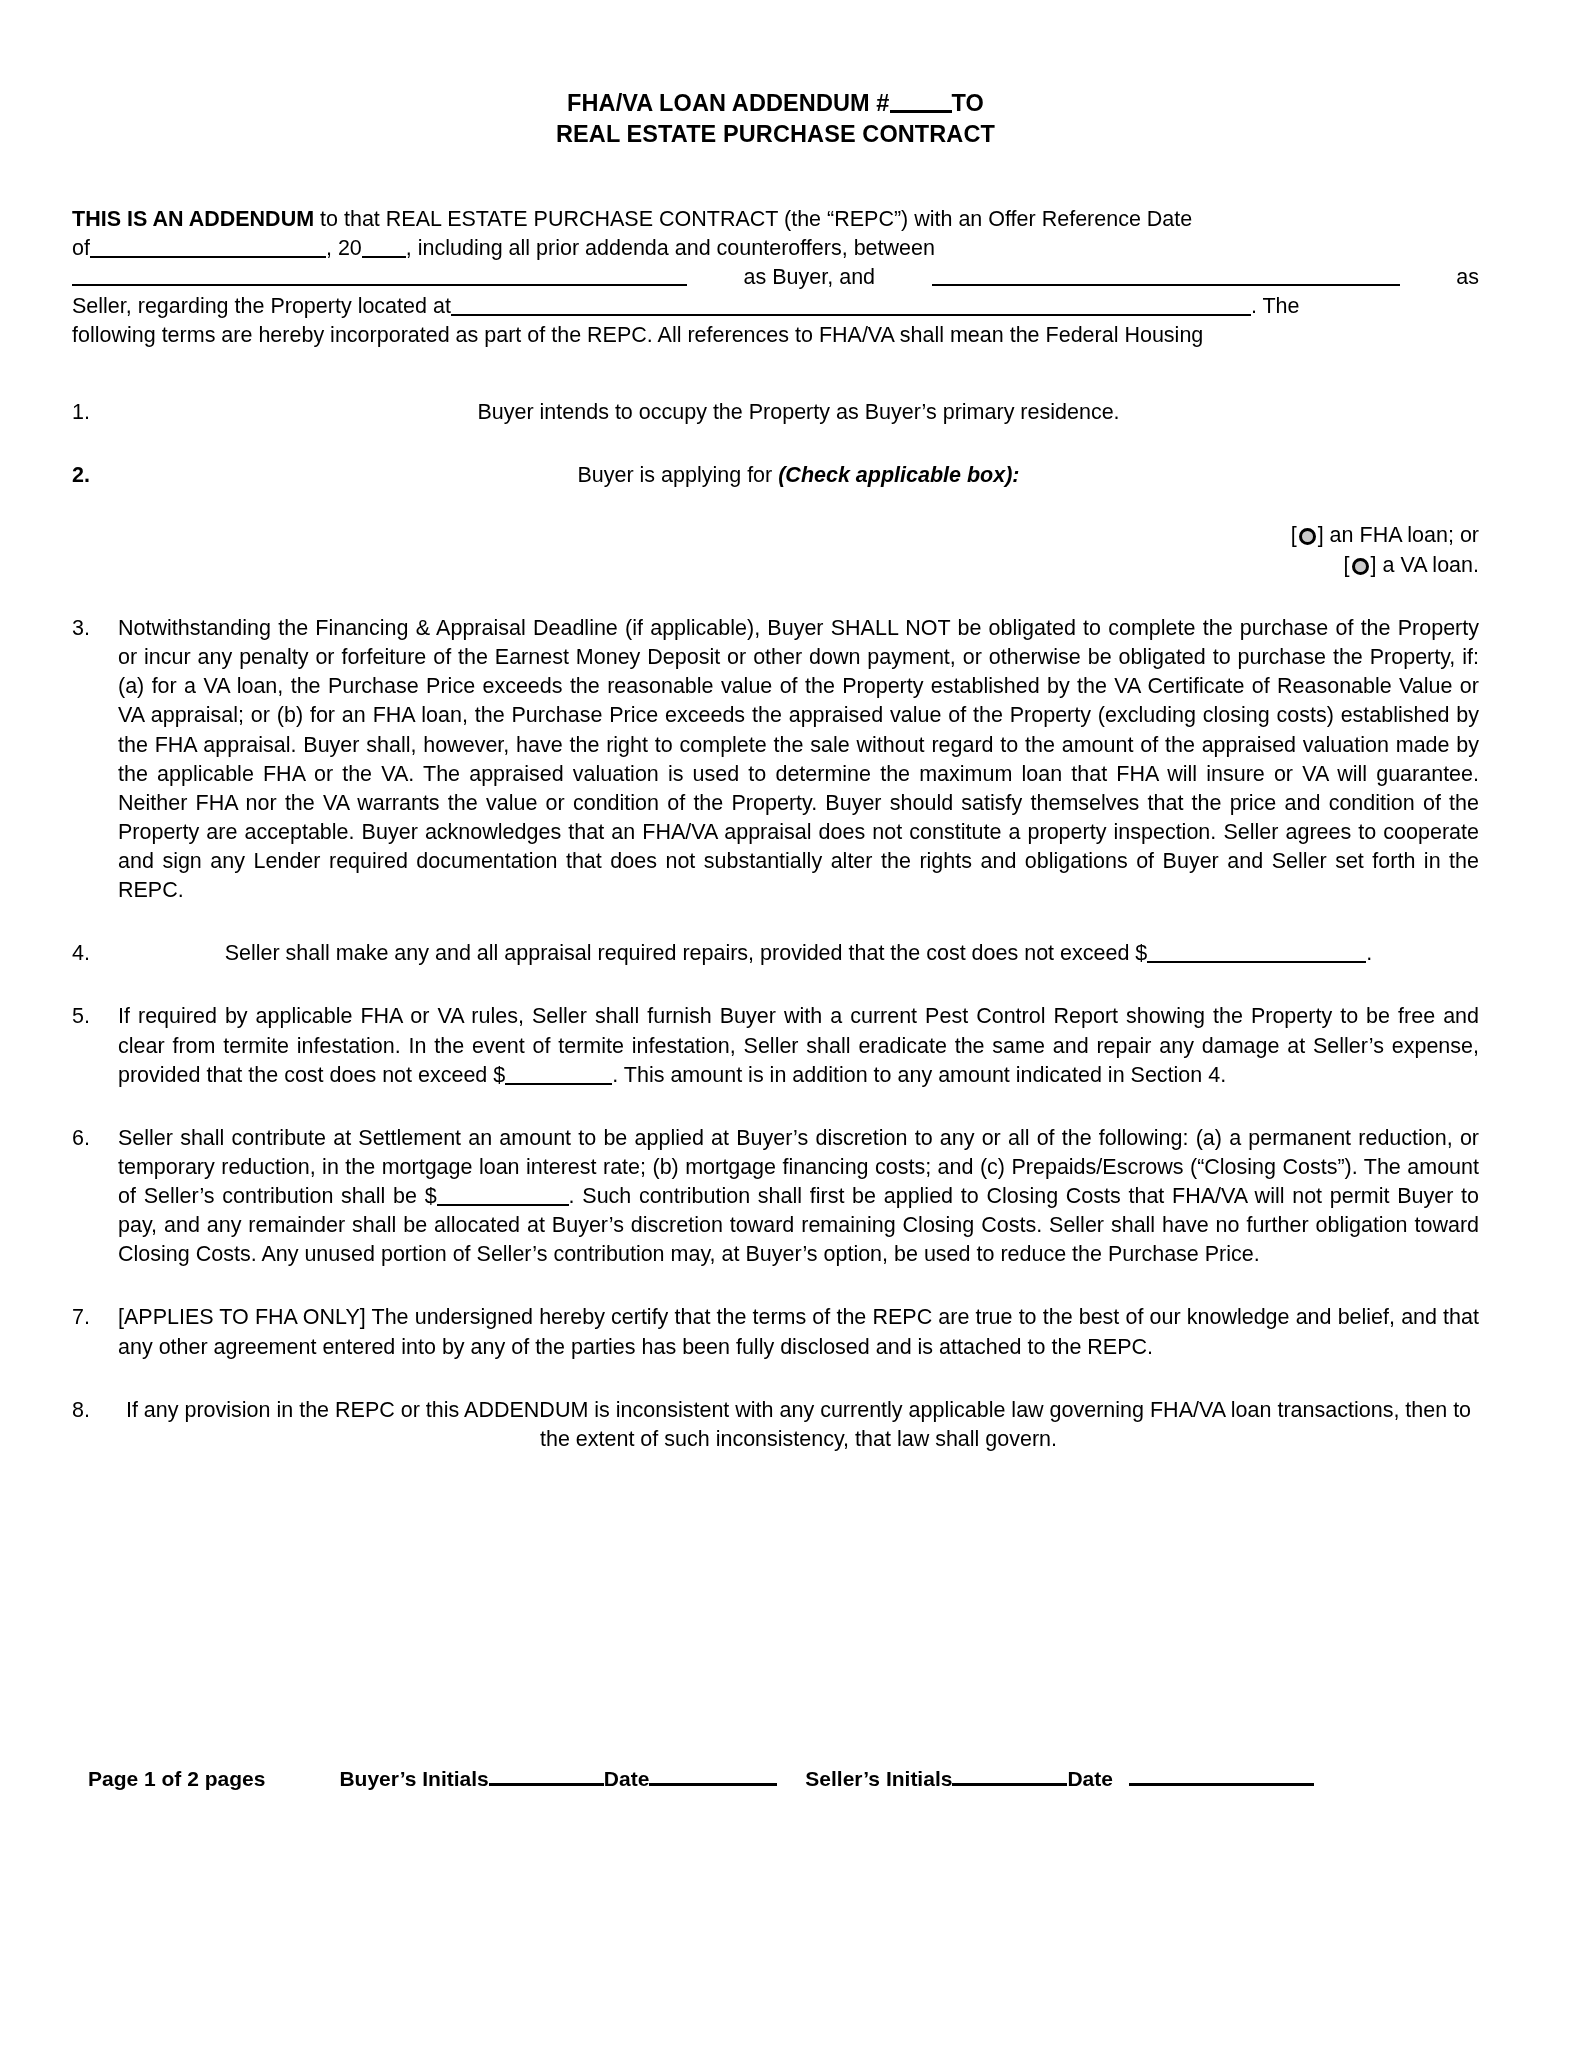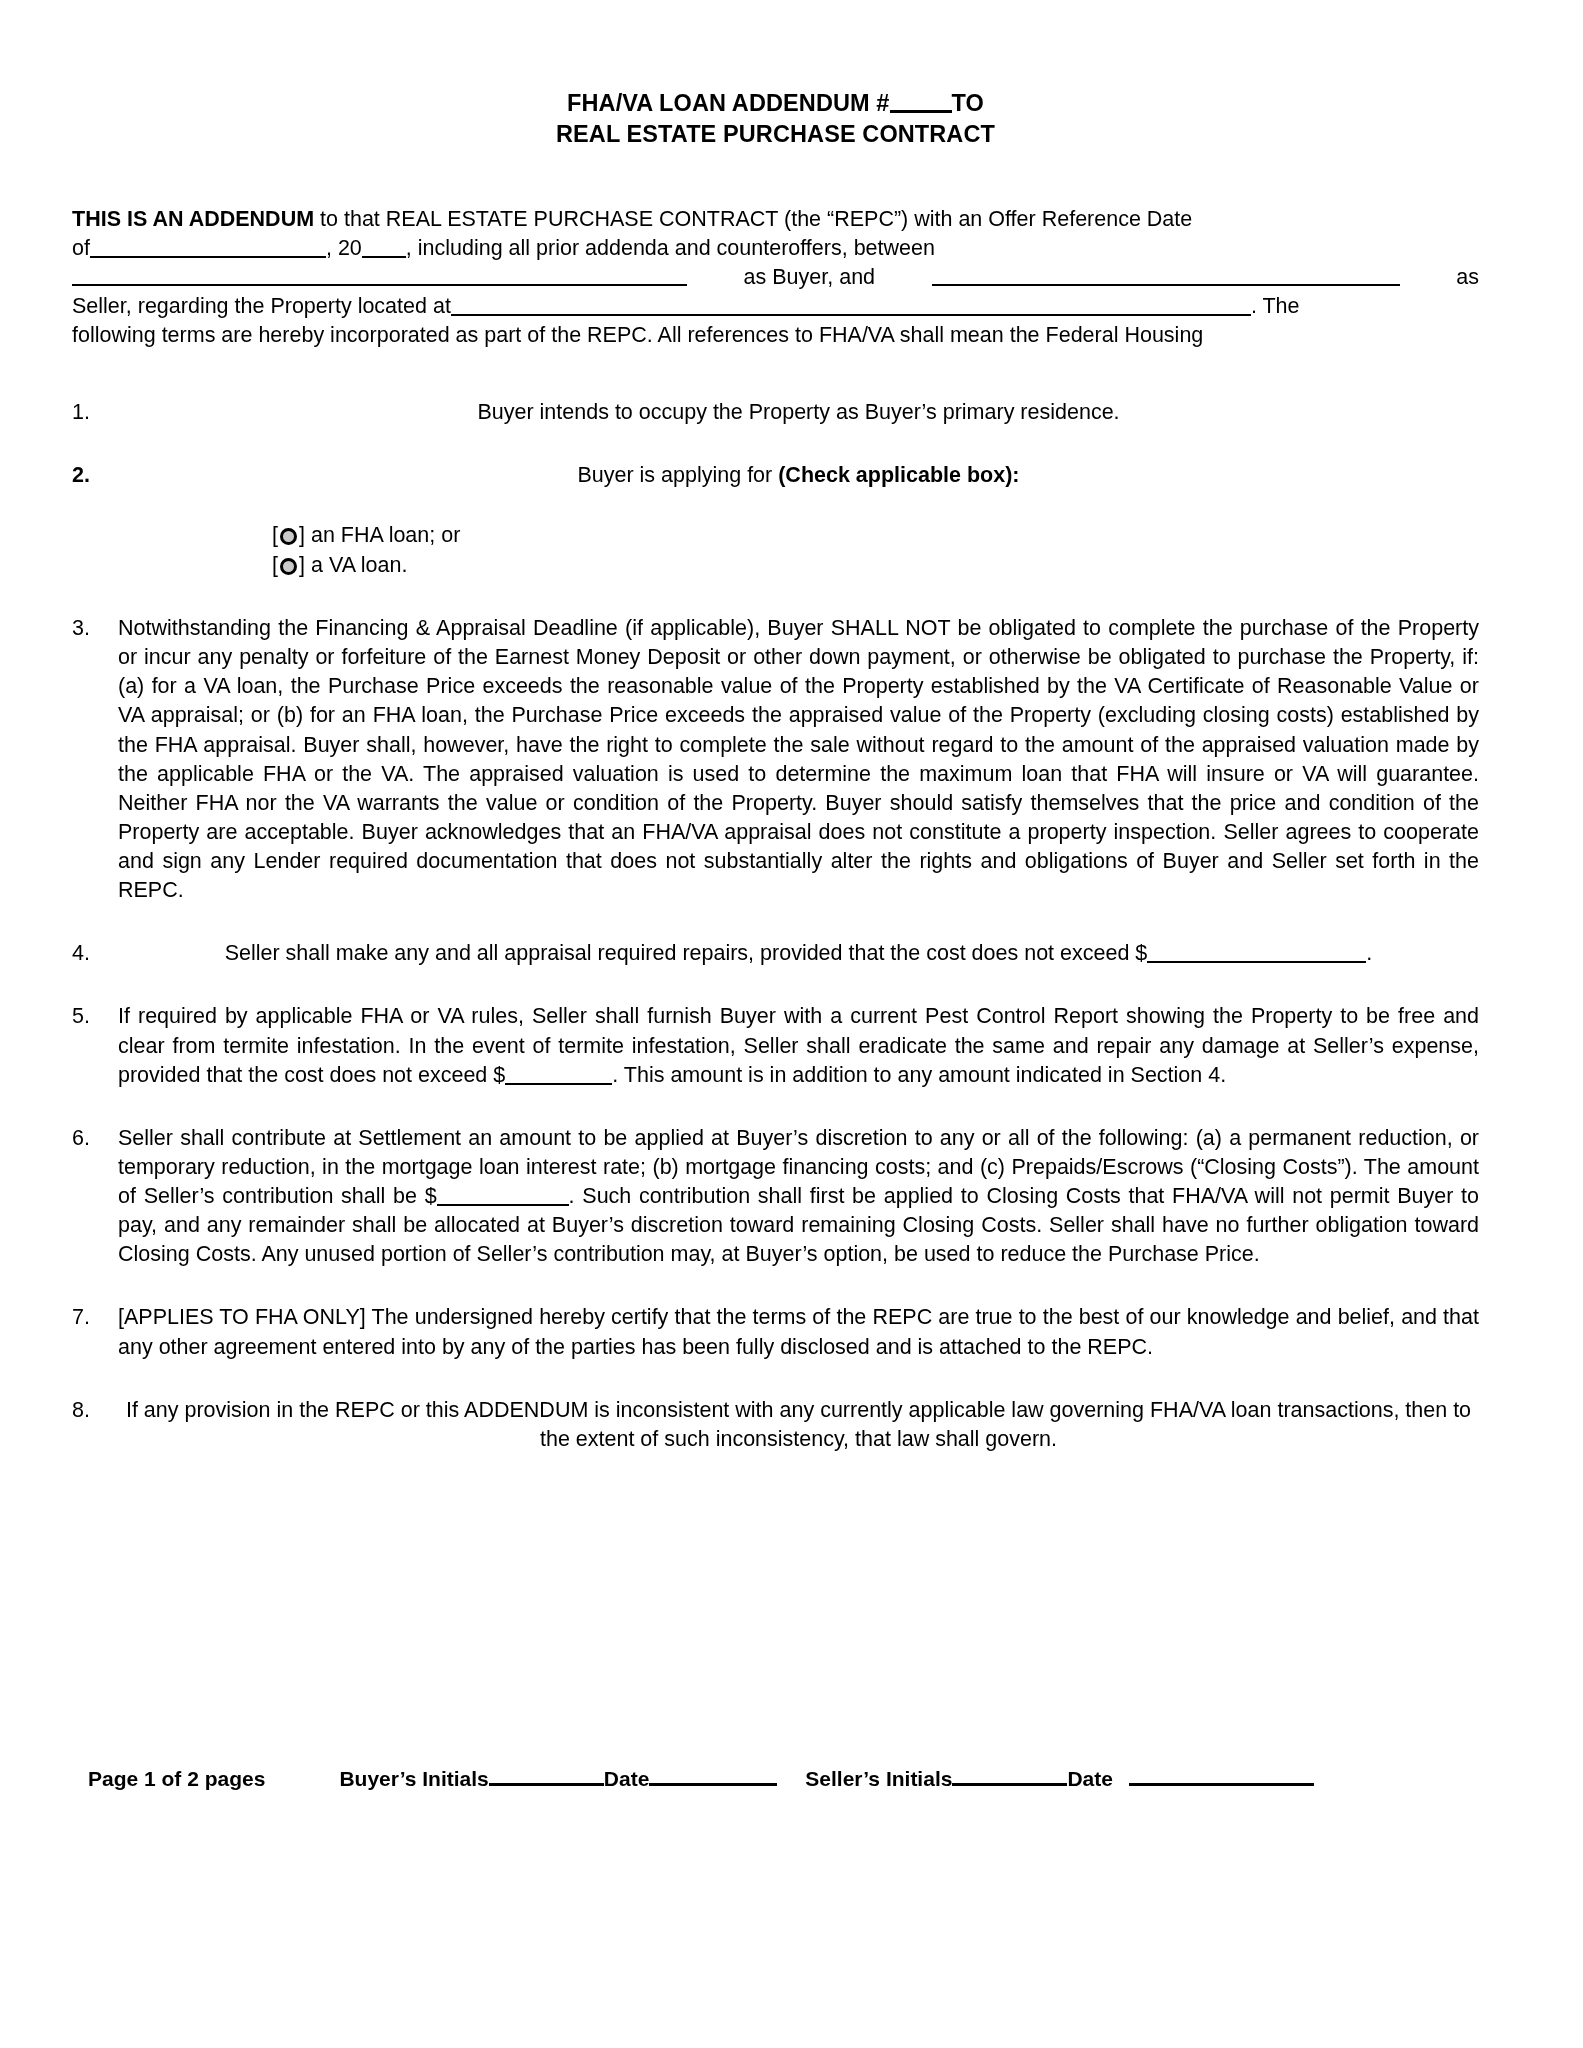--- a/index.html
+++ b/index.html
@@ -89,30 +89,30 @@
     flex: 0 0 46px;
     text-align: left;
   }
   .item .num.bold { font-weight: bold; }
   .item .body {
     flex: 1 1 auto;
     text-align: justify;
     text-justify: inter-word;
   }
   .item .body.nojust { text-align: center; }
-  .item .body b { font-weight: bold; }
+  .item .body b { font-weight: bold; font-style: italic; }
 
   
   .choices {
     margin-top: 30px;
     margin-left: 200px;
     font-size: 21.5px;
     line-height: 1.40;
   }
-  .choice { white-space: nowrap; }
+  .choice { white-space: nowrap; text-align: right; }
   .radio {
     display: inline-block;
     width: 17px;
     height: 17px;
     border-radius: 50%;
     border: 3px solid #000;
     background: #c9c9c9;
     vertical-align: -3px;
     margin: 0 2px;
     box-sizing: border-box;

